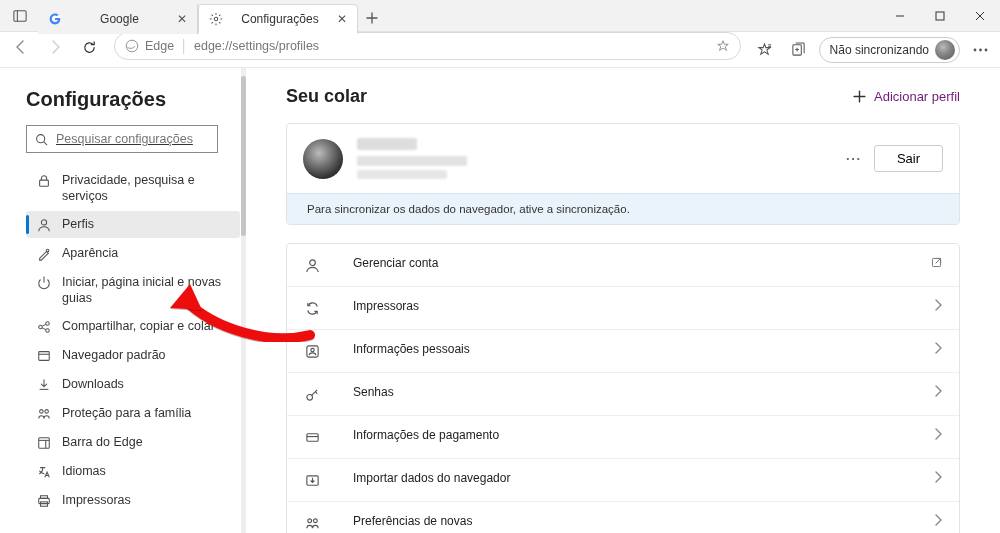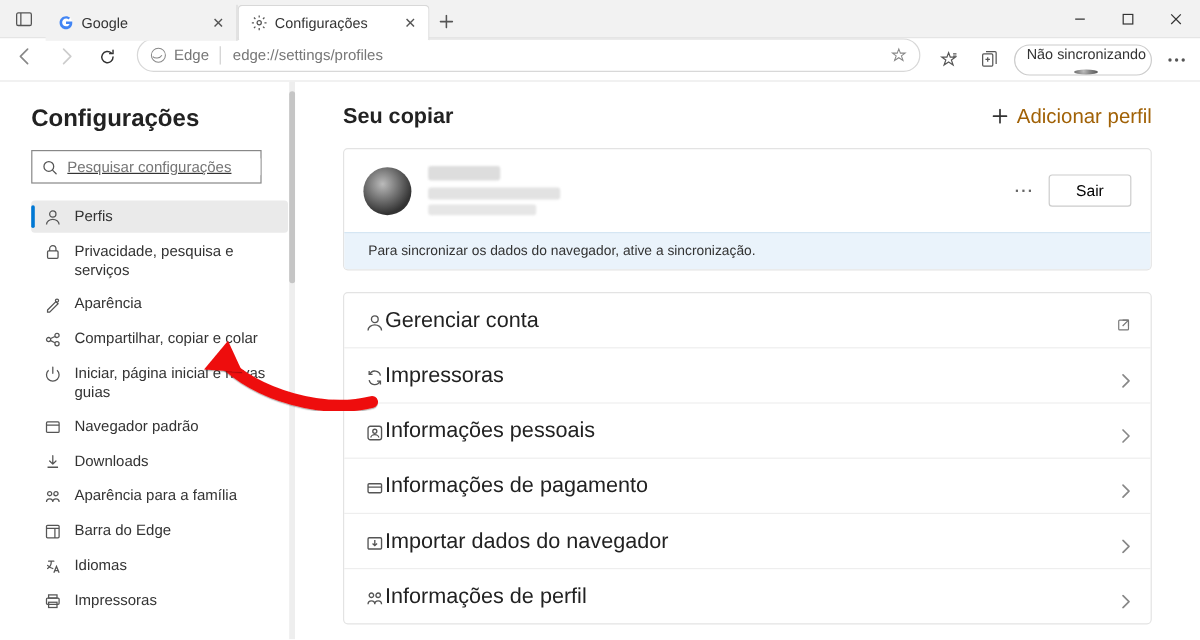--- a/index.html
+++ b/index.html
@@ -3,42 +3,42 @@
 <meta charset="utf-8">
 <style>
   * { box-sizing: border-box; margin: 0; padding: 0; }
   html, body { height: 100%; font-family: "Segoe UI", Arial, sans-serif; font-size: 13px; color: #222; background: #fff; }
   body { width: 1000px; height: 533px; overflow: hidden; position: relative; }
 
   
   .titlebar { display: flex; align-items: center; height: 32px; background: #f2f2f2; border-bottom: 1px solid #e2e2e2; }
   .tb-left { display: flex; align-items: center; gap: 8px; padding-left: 6px; }
   .tb-icon-btn { width: 28px; height: 28px; display: flex; align-items: center; justify-content: center; color: #555; }
-  .tabs { display: flex; align-items: flex-end; height: 32px; margin-left: 4px; }
+  .tabs { display: flex; align-items: flex-end; height: 32px; margin-left: 4px; text-align: center; }
   .tab { display: flex; align-items: center; gap: 6px; height: 30px; padding: 0 10px; background: #f2f2f2; border-right: 1px solid #d8d8d8; max-width: 180px; min-width: 160px; font-size: 12px; color: #333; position: relative; top: 2px; }
   .tab.active { background: #fff; border: 1px solid #d8d8d8; border-bottom: 1px solid #fff; border-radius: 4px 4px 0 0; }
   .tab .favicon { width: 14px; height: 14px; display: flex; align-items: center; justify-content: center; }
   .tab .tab-title { flex: 1; white-space: nowrap; overflow: hidden; text-overflow: ellipsis; }
   .tab .tab-close { font-size: 12px; color: #555; }
   .newtab { width: 28px; height: 28px; display: flex; align-items: center; justify-content: center; color: #444; font-size: 16px; }
   .tb-spacer { flex: 1; }
   .win-controls { display: flex; }
   .win-btn { width: 40px; height: 32px; display: flex; align-items: center; justify-content: center; color: #555; }
 
   
   .toolbar { display: flex; height: 36px; background: #fff; border-bottom: 1px solid #e8e8e8; padding: 0 6px; gap: 4px; }
   .nav-btn { width: 30px; height: 30px; display: flex; align-items: center; justify-content: center; color: #888; }
   .nav-btn.enabled { color: #333; }
   .omnibox { flex: 1; display: flex; align-items: center; height: 28px; border: 1px solid #d8d8d8; border-radius: 14px; padding: 0 10px; gap: 6px; color: #555; font-size: 12.5px; margin: 0 6px; }
   .omnibox .edge-label { color: #777; }
   .omnibox .divider { color: #ccc; }
   .omnibox .url-path { color: #777; }
   .right-icons { display: flex; align-items: center; gap: 6px; }
   .tool-icon { width: 28px; height: 28px; display: flex; align-items: center; justify-content: center; color: #555; }
-  .sync-pill { display: flex; align-items: center; gap: 6px; border: 1px solid #ccc; border-radius: 14px; height: 26px; padding: 0 4px 0 10px; font-size: 12px; color: #333; flex-direction: column; }
+  .sync-pill { display: flex; align-items: center; gap: 6px; border: 1px solid #ccc; border-radius: 14px; height: 26px; padding: 0 4px 0 10px; font-size: 12px; color: #333; }
   .avatar { width: 20px; height: 20px; border-radius: 50%; background: radial-gradient(circle at 40% 35%, #bbb 0%, #888 40%, #555 100%); }
 
   
   .content { display: flex; height: calc(533px - 32px - 36px); }
   .sidebar { width: 246px; height: 100%; overflow-y: auto; padding: 20px 6px 10px 26px; position: relative; }
   .sidebar::-webkit-scrollbar { width: 6px; }
   .sidebar-scroll-track { position: absolute; right: 0; top: 0; bottom: 0; width: 5px; background: #eee; }
   .sidebar-scroll-thumb { position: absolute; right: 0; top: 8px; width: 5px; height: 160px; background: #c5c5c5; border-radius: 3px; }
 
   .page-title { font-size: 20px; font-weight: 600; margin-bottom: 14px; }
@@ -49,36 +49,36 @@
   .side-item { display: flex; align-items: flex-start; gap: 10px; padding: 5px 8px 5px 10px; border-radius: 3px; cursor: pointer; color: #333; font-size: 12.5px; line-height: 16px; }
   .side-item.active { background: #eaeaea; position: relative; }
   .side-item.active::before { content: ""; position: absolute; left: 0; top: 4px; bottom: 4px; width: 3px; background: #0078d4; border-radius: 2px; }
   .side-item .s-icon { width: 16px; height: 16px; flex: 0 0 16px; display: flex; align-items: center; justify-content: center; color: #555; margin-top: 1px; }
   .side-item .s-label { flex: 1; }
 
   
   .main { flex: 1; height: 100%; overflow-y: auto; padding: 18px 40px 20px 40px; }
   .section-head { display: flex; align-items: center; justify-content: space-between; margin-bottom: 16px; }
   .section-title { font-size: 18px; font-weight: 600; }
-  .add-profile { display: flex; align-items: center; gap: 8px; color: #a16207; font-size: 17px; cursor: pointer; }
+  .add-profile { display: flex; align-items: center; gap: 8px; color: #701a75; font-size: 13px; cursor: pointer; }
 
   .profile-card { border: 1px solid #e3e3e3; border-radius: 4px; margin-bottom: 18px; overflow: hidden; }
   .profile-row { display: flex; align-items: center; padding: 14px 16px; gap: 14px; }
   .pf-avatar { width: 40px; height: 40px; border-radius: 50%; background: radial-gradient(circle at 40% 35%, #bbb 0%, #777 35%, #333 70%); filter: blur(0.5px); }
   .pf-info { flex: 1; }
   .pf-name { height: 12px; width: 60px; background: #ddd; border-radius: 2px; filter: blur(1px); margin-bottom: 6px; }
   .pf-mail { height: 10px; width: 110px; background: #e2e2e2; border-radius: 2px; filter: blur(1px); margin-bottom: 4px; }
   .pf-status { height: 9px; width: 90px; background: #e6e6e6; border-radius: 2px; filter: blur(1px); }
   .pf-actions { display: flex; align-items: center; gap: 12px; }
   .dots { color: #666; letter-spacing: 1px; font-weight: bold; }
   .signout-btn { border: 1px solid #ccc; background: #fff; padding: 5px 22px; border-radius: 3px; font-size: 13px; cursor: pointer; }
   .sync-banner { background: #eaf3fb; color: #333; font-size: 11.5px; padding: 9px 20px; border-top: 1px solid #d5e6f3; }
 
   .settings-list { border: 1px solid #e3e3e3; border-radius: 4px; }
-  .settings-row { display: flex; align-items: flex-end; gap: 0; padding: 12px 16px; border-bottom: 1px solid #eee; cursor: pointer; font-size: 18px; }
+  .settings-row { display: flex; align-items: flex-start; gap: 32px; padding: 12px 16px; border-bottom: 1px solid #eee; cursor: pointer; font-size: 12px; }
   .settings-row:last-child { border-bottom: none; }
   .sr-icon { width: 18px; height: 18px; display: flex; align-items: center; justify-content: center; color: #555; }
   .sr-label { flex: 1; }
   .sr-chevron { color: #888; }
 
   
   .arrow-annot { position: absolute; z-index: 50; pointer-events: none; }
 
   svg { display: block; }
 </style>
@@ -211,70 +211,70 @@
     <div class="search-box">
       <span>
         <svg width="13" height="13" viewBox="0 0 16 16">
             <circle cx="7" cy="7" r="5" fill="none" stroke="#555" stroke-width="1.3"></circle>
             <line x1="11" y1="11" x2="14.5" y2="14.5" stroke="#555" stroke-width="1.3" stroke-linecap="round"></line>
           </svg>
       </span>
       <input type="text" placeholder="Pesquisar configurações" style="">
     </div>
     <ul class="side-list" id="side-list">
+        <li class="side-item">
+          <span class="s-icon">
+            <svg width="14" height="14" viewBox="0 0 16 16">
+              <rect x="3" y="7" width="10" height="7" rx="1" fill="none" stroke="#555" stroke-width="1.2"></rect>
+              <path d="M5 7V5a3 3 0 0 1 6 0v2" fill="none" stroke="#555" stroke-width="1.2"></path>
+            </svg>
+          </span>
+          <span class="s-label">Privacidade, pesquisa e serviços</span>
+        </li>
         <li class="side-item active">
           <span class="s-icon">
             <svg width="14" height="14" viewBox="0 0 16 16">
               <circle cx="8" cy="5" r="3" fill="none" stroke="#555" stroke-width="1.2"></circle>
               <path d="M2 15c0-3 3-5 6-5s6 2 6 5" fill="none" stroke="#555" stroke-width="1.2"></path>
             </svg>
           </span>
           <span class="s-label">Perfis</span>
         </li>
         <li class="side-item">
           <span class="s-icon">
             <svg width="14" height="14" viewBox="0 0 16 16">
-              <rect x="3" y="7" width="10" height="7" rx="1" fill="none" stroke="#555" stroke-width="1.2"></rect>
-              <path d="M5 7V5a3 3 0 0 1 6 0v2" fill="none" stroke="#555" stroke-width="1.2"></path>
-            </svg>
-          </span>
-          <span class="s-label">Privacidade, pesquisa e serviços</span>
-        </li>
-        <li class="side-item">
-          <span class="s-icon">
-            <svg width="14" height="14" viewBox="0 0 16 16">
               <path d="M3 13l8-8 2 2-8 8H3z" fill="none" stroke="#555" stroke-width="1.2"></path>
               <circle cx="12" cy="4" r="1.5" fill="none" stroke="#555" stroke-width="1.2"></circle>
             </svg>
           </span>
           <span class="s-label">Aparência</span>
+        </li>
+        <li class="side-item">
+          <span class="s-icon">
+            <svg width="14" height="14" viewBox="0 0 16 16">
+              <path d="M8 1v6" stroke="#555" stroke-width="1.2" stroke-linecap="round"></path>
+              <path d="M4 4a6 6 0 1 0 8 0" fill="none" stroke="#555" stroke-width="1.2"></path>
+            </svg>
+          </span>
+          <span class="s-label">Iniciar, página inicial e novas guias</span>
         </li>
         <li class="side-item">
           <span class="s-icon">
             <svg width="14" height="14" viewBox="0 0 16 16">
               <circle cx="4" cy="8" r="2" fill="none" stroke="#555" stroke-width="1.2"></circle>
               <circle cx="12" cy="4" r="2" fill="none" stroke="#555" stroke-width="1.2"></circle>
               <circle cx="12" cy="12" r="2" fill="none" stroke="#555" stroke-width="1.2"></circle>
               <path d="M6 7l4-2M6 9l4 2" stroke="#555" stroke-width="1.2"></path>
             </svg>
           </span>
           <span class="s-label">Compartilhar, copiar e colar</span>
         </li>
         <li class="side-item">
           <span class="s-icon">
             <svg width="14" height="14" viewBox="0 0 16 16">
-              <path d="M8 1v6" stroke="#555" stroke-width="1.2" stroke-linecap="round"></path>
-              <path d="M4 4a6 6 0 1 0 8 0" fill="none" stroke="#555" stroke-width="1.2"></path>
-            </svg>
-          </span>
-          <span class="s-label">Iniciar, página inicial e novas guias</span>
-        </li>
-        <li class="side-item">
-          <span class="s-icon">
-            <svg width="14" height="14" viewBox="0 0 16 16">
               <rect x="2" y="3" width="12" height="10" rx="1" fill="none" stroke="#555" stroke-width="1.2"></rect>
               <line x1="2" y1="6" x2="14" y2="6" stroke="#555" stroke-width="1.2"></line>
             </svg>
           </span>
           <span class="s-label">Navegador padrão</span>
         </li>
         <li class="side-item">
           <span class="s-icon">
             <svg width="14" height="14" viewBox="0 0 16 16">
               <path d="M8 2v8M5 7l3 3 3-3" fill="none" stroke="#555" stroke-width="1.2" stroke-linecap="round" stroke-linejoin="round"></path>
@@ -284,21 +284,21 @@
           <span class="s-label">Downloads</span>
         </li>
         <li class="side-item">
           <span class="s-icon">
             <svg width="14" height="14" viewBox="0 0 16 16">
               <circle cx="5" cy="5" r="2" fill="none" stroke="#555" stroke-width="1.2"></circle>
               <circle cx="11" cy="5" r="2" fill="none" stroke="#555" stroke-width="1.2"></circle>
               <path d="M2 13c0-2 1.5-3 3-3s3 1 3 3M8 13c0-2 1.5-3 3-3s3 1 3 3" fill="none" stroke="#555" stroke-width="1.2"></path>
             </svg>
           </span>
-          <span class="s-label">Aparência para a família</span>
+          <span class="s-label">Proteção para a família</span>
         </li>
         <li class="side-item">
           <span class="s-icon">
             <svg width="14" height="14" viewBox="0 0 16 16">
               <rect x="2" y="2" width="12" height="12" rx="1" fill="none" stroke="#555" stroke-width="1.2"></rect>
               <line x1="2" y1="5" x2="14" y2="5" stroke="#555" stroke-width="1.2"></line>
               <line x1="10" y1="5" x2="10" y2="14" stroke="#555" stroke-width="1.2"></line>
             </svg>
           </span>
           <span class="s-label">Barra do Edge</span>
@@ -322,21 +322,21 @@
           </span>
           <span class="s-label">Impressoras</span>
         </li>
       </ul>
     <div class="sidebar-scroll-track"></div>
     <div class="sidebar-scroll-thumb"></div>
   </div>
 
   <div class="main">
     <div class="section-head">
-      <div class="section-title">Seu copiar</div>
+      <div class="section-title">Seu colar</div>
       <div class="add-profile">
         <span>
           <svg width="13" height="13" viewBox="0 0 12 12">
               <path d="M6 1v10M1 6h10" stroke="#333" stroke-width="1.3" stroke-linecap="round"></path>
             </svg>
         </span>
         <span>Adicionar perfil</span>
       </div>
     </div>
 
@@ -399,20 +399,34 @@
           <span class="sr-label">Informações pessoais</span>
           <span class="sr-chevron">
             <svg width="10" height="12" viewBox="0 0 8 12">
               <path d="M2 1l5 5-5 5" fill="none" stroke="#888" stroke-width="1.4" stroke-linecap="round" stroke-linejoin="round"></path>
             </svg>
           </span>
         </div>
         <div class="settings-row">
           <span class="sr-icon">
             <svg width="15" height="15" viewBox="0 0 16 16">
+              <circle cx="5" cy="11" r="3" fill="none" stroke="#555" stroke-width="1.2"></circle>
+              <path d="M7 9l6-6M11 5l2 2" fill="none" stroke="#555" stroke-width="1.2"></path>
+            </svg>
+          </span>
+          <span class="sr-label">Senhas</span>
+          <span class="sr-chevron">
+            <svg width="10" height="12" viewBox="0 0 8 12">
+              <path d="M2 1l5 5-5 5" fill="none" stroke="#888" stroke-width="1.4" stroke-linecap="round" stroke-linejoin="round"></path>
+            </svg>
+          </span>
+        </div>
+        <div class="settings-row">
+          <span class="sr-icon">
+            <svg width="15" height="15" viewBox="0 0 16 16">
               <rect x="2" y="4" width="12" height="8" rx="1" fill="none" stroke="#555" stroke-width="1.2"></rect>
               <line x1="2" y1="7" x2="14" y2="7" stroke="#555" stroke-width="1.2"></line>
             </svg>
           </span>
           <span class="sr-label">Informações de pagamento</span>
           <span class="sr-chevron">
             <svg width="10" height="12" viewBox="0 0 8 12">
               <path d="M2 1l5 5-5 5" fill="none" stroke="#888" stroke-width="1.4" stroke-linecap="round" stroke-linejoin="round"></path>
             </svg>
           </span>
@@ -432,21 +446,21 @@
           </span>
         </div>
         <div class="settings-row">
           <span class="sr-icon">
             <svg width="15" height="15" viewBox="0 0 16 16">
               <circle cx="5" cy="5" r="2" fill="none" stroke="#555" stroke-width="1.2"></circle>
               <circle cx="11" cy="5" r="2" fill="none" stroke="#555" stroke-width="1.2"></circle>
               <path d="M2 13c0-2 1.5-3 3-3s3 1 3 3M8 13c0-2 1.5-3 3-3s3 1 3 3" fill="none" stroke="#555" stroke-width="1.2"></path>
             </svg>
           </span>
-          <span class="sr-label">Informações de perfil</span>
+          <span class="sr-label">Preferências de novas</span>
           <span class="sr-chevron">
             <svg width="10" height="12" viewBox="0 0 8 12">
               <path d="M2 1l5 5-5 5" fill="none" stroke="#888" stroke-width="1.4" stroke-linecap="round" stroke-linejoin="round"></path>
             </svg>
           </span>
         </div>
       </div>
   </div>
 </div>
 

